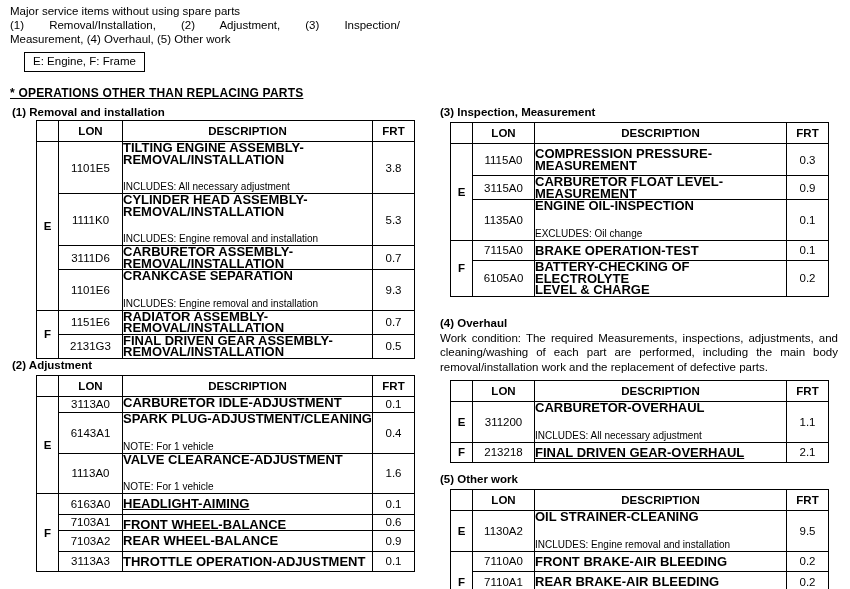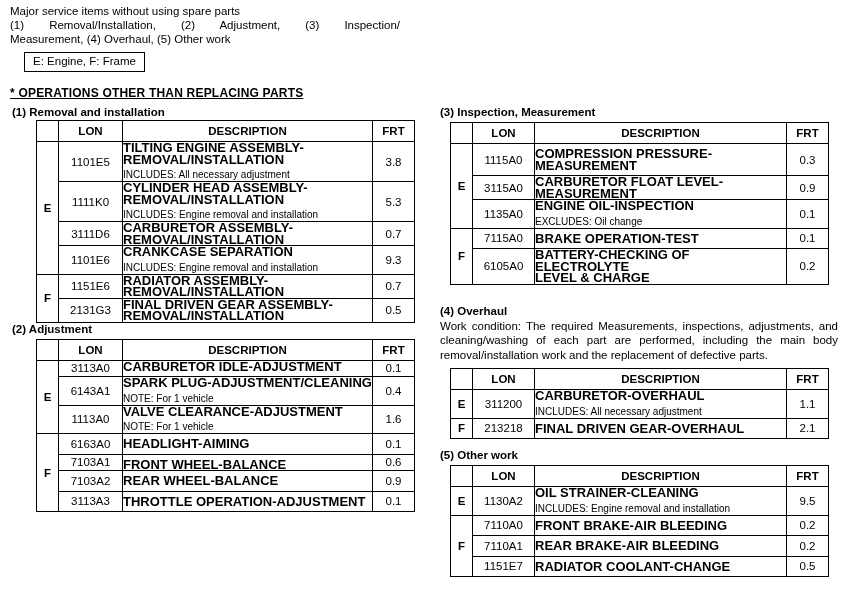--- a/index.html
+++ b/index.html
@@ -133,21 +133,21 @@
     font-weight: bold;
     font-size: 13px;
     display: block;
     line-height: 11.5px;
   }
   .d-sub {
     font-weight: normal;
     font-size: 10px;
     display: block;
     line-height: 12px;
-    margin-top: 4px;
+    margin-top: 16px;
   }
   .corner-blank { border: 1px solid #000; }
 </style>
 </head>
 <body>
 
 <div class="page">
 
   <div>
     <p class="hdr-line">Major service items without using spare parts</p>
@@ -270,21 +270,21 @@
           <td class="cell-lon">1113A0</td>
           <td class="cell-desc">
             <span class="d-main">VALVE CLEARANCE-ADJUSTMENT</span>
             <span class="d-sub">NOTE: For 1 vehicle</span>
           </td>
           <td class="cell-frt">1.6</td>
         </tr>
         <tr>
           <td class="cell-ef" rowspan="4">F</td>
           <td class="cell-lon">6163A0</td>
-          <td class="cell-desc" style="padding-top:4px;padding-bottom:4px;">
+          <td class="cell-desc" style="padding-top:4px;padding-bottom:4px;text-decoration:underline;">
             <span class="d-main">HEADLIGHT-AIMING</span>
           </td>
           <td class="cell-frt">0.1</td>
         </tr>
         <tr>
           <td class="cell-lon">7103A1</td>
           <td class="cell-desc" style="padding-top:4px;">
             <span class="d-main">FRONT WHEEL-BALANCE</span>
           </td>
           <td class="cell-frt">0.6</td>
@@ -394,21 +394,21 @@
           <td class="cell-lon">311200</td>
           <td class="cell-desc">
             <span class="d-main">CARBURETOR-OVERHAUL</span>
             <span class="d-sub">INCLUDES: All necessary adjustment</span>
           </td>
           <td class="cell-frt">1.1</td>
         </tr>
         <tr>
           <td class="cell-ef">F</td>
           <td class="cell-lon">213218</td>
-          <td class="cell-desc" style="padding-top:4px;padding-bottom:4px;">
+          <td class="cell-desc" style="padding-top:4px;padding-bottom:4px;text-decoration:underline;">
             <span class="d-main">FINAL DRIVEN GEAR-OVERHAUL</span>
           </td>
           <td class="cell-frt">2.1</td>
         </tr>
       </tbody>
     </table>
 
     <h3 class="sub-head" style="margin-top:10px;">(5) Other work</h3>
 
     <table class="svc" style="width:378px; margin-left:10px; margin-top:4px;">

